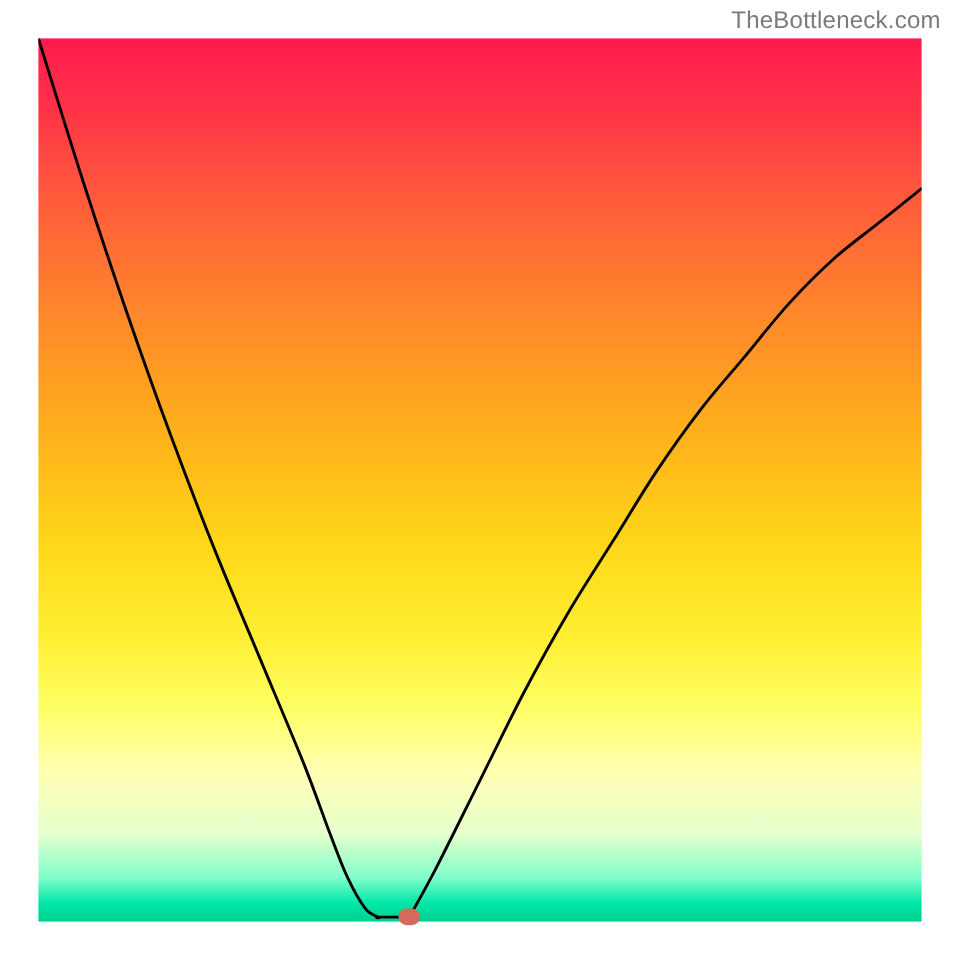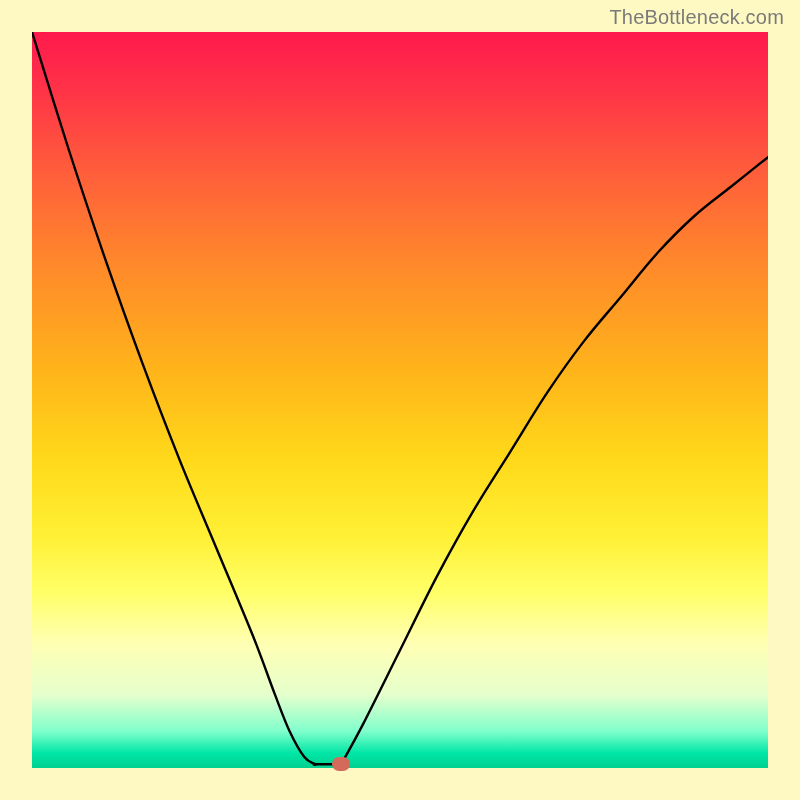--- a/index.html
+++ b/index.html
@@ -8,21 +8,21 @@
     width: 800px;
     height: 800px;
     background: #000;
     overflow: hidden;
     font-family: Arial, Helvetica, sans-serif;
   }
   .frame {
     position: relative;
     width: 800px;
     height: 800px;
-    background: #fef9c3;
+    background: #ffffff;
   }
   .plot-area {
     position: absolute;
     left: 32px;
     top: 32px;
     width: 736px;
     height: 736px;
     
     background: linear-gradient(
       to bottom,

